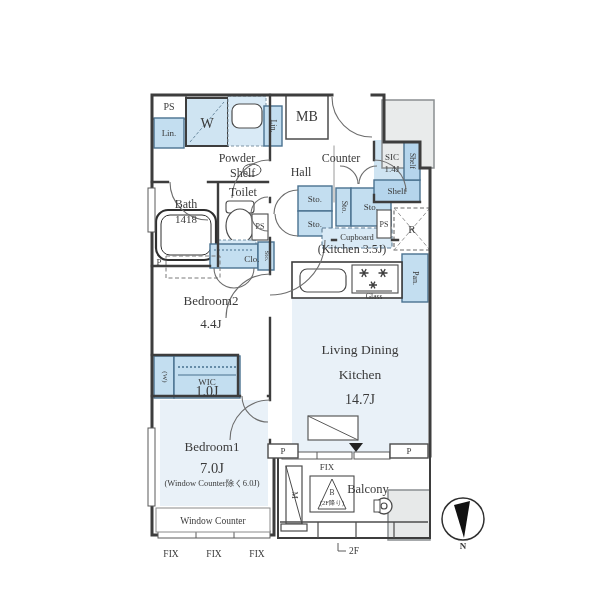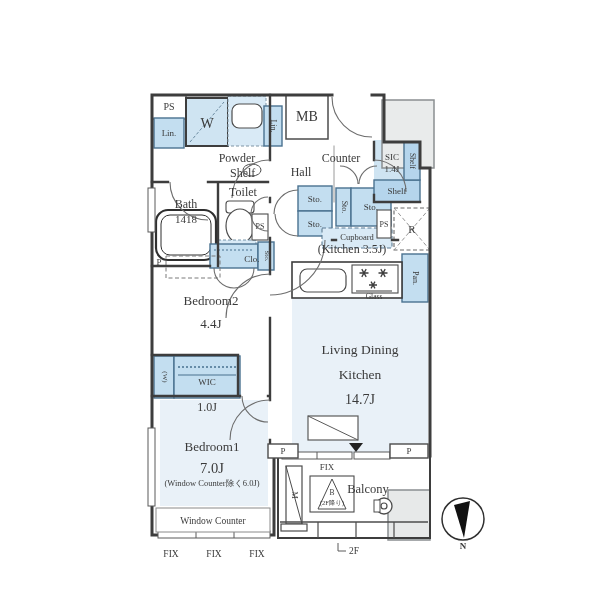--- a/index.html
+++ b/index.html
@@ -186,21 +186,21 @@
   <span class="lbl" style="left:260px;top:227px;font-size:8px">PS</span>
   <span class="lbl" style="left:252px;top:259px;font-size:9px">Clo.</span>
   <span class="lbl v" style="left:266px;top:256px;font-size:7px">Sto.</span>
 
   <span class="lbl" style="left:211px;top:301px;font-size:13px">Bedroom2</span>
   <span class="lbl" style="left:211px;top:324px;font-size:13px">4.4J</span>
   <span class="lbl" style="left:159px;top:262px;font-size:9px">P</span>
 
   <span class="lbl v" style="left:164px;top:377px;font-size:7px">(W)</span>
   <span class="lbl" style="left:207px;top:382px;font-size:9px">WIC</span>
-  <span class="lbl" style="left:207px;top:408px;font-size:12px">1.0J</span>
+  <span class="lbl" style="left:207px;top:392px;font-size:14px">1.0J</span>
 
   <span class="lbl" style="left:360px;top:350px;font-size:13.5px">Living Dining</span>
   <span class="lbl" style="left:360px;top:375px;font-size:13.5px">Kitchen</span>
   <span class="lbl" style="left:360px;top:400px;font-size:14px">14.7J</span>
 
   <span class="lbl" style="left:212px;top:447px;font-size:13px">Bedroom1</span>
   <span class="lbl" style="left:212px;top:468px;font-size:14.5px">7.0J</span>
   <span class="lbl" style="left:212px;top:484px;font-size:8.5px">(Window Counter除く6.0J)</span>
   <span class="lbl" style="left:213px;top:521px;font-size:9.5px">Window Counter</span>
 

